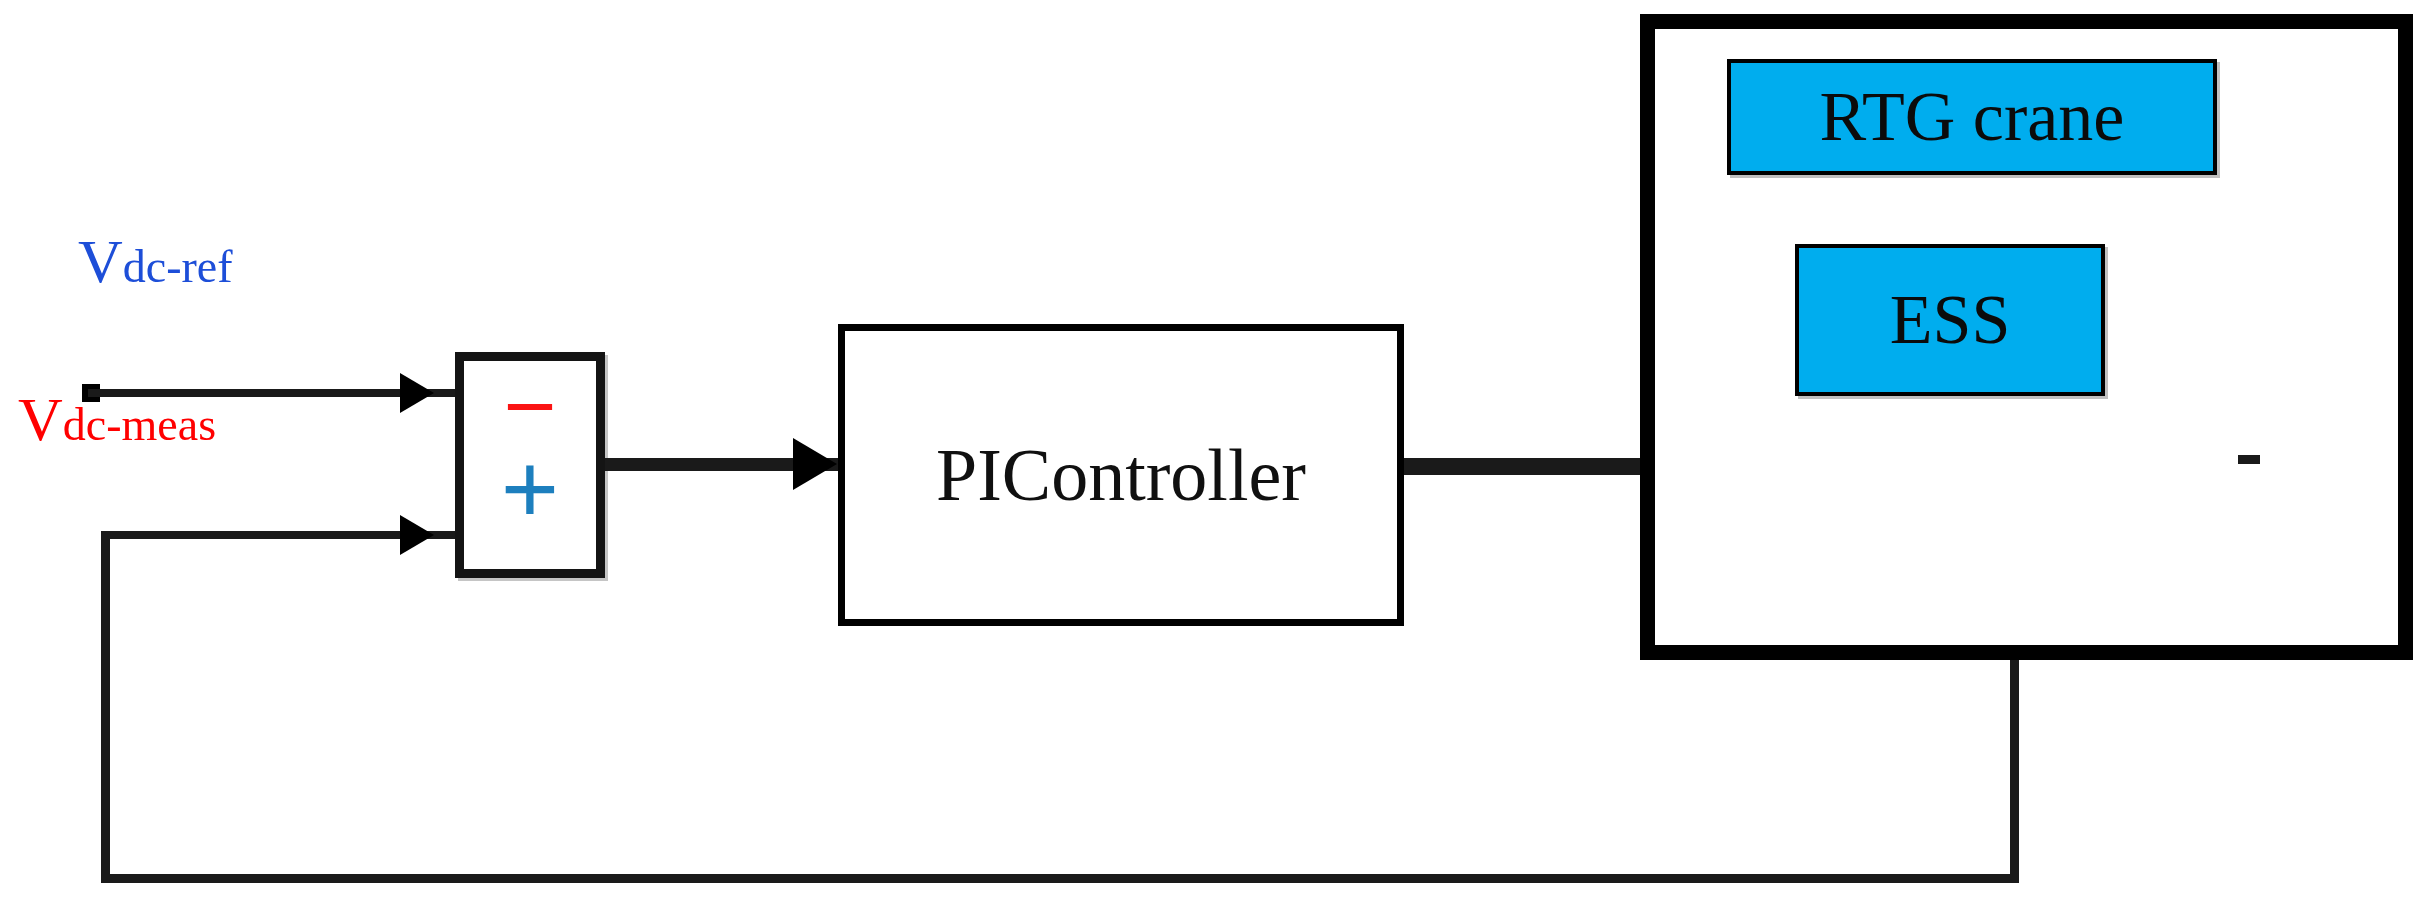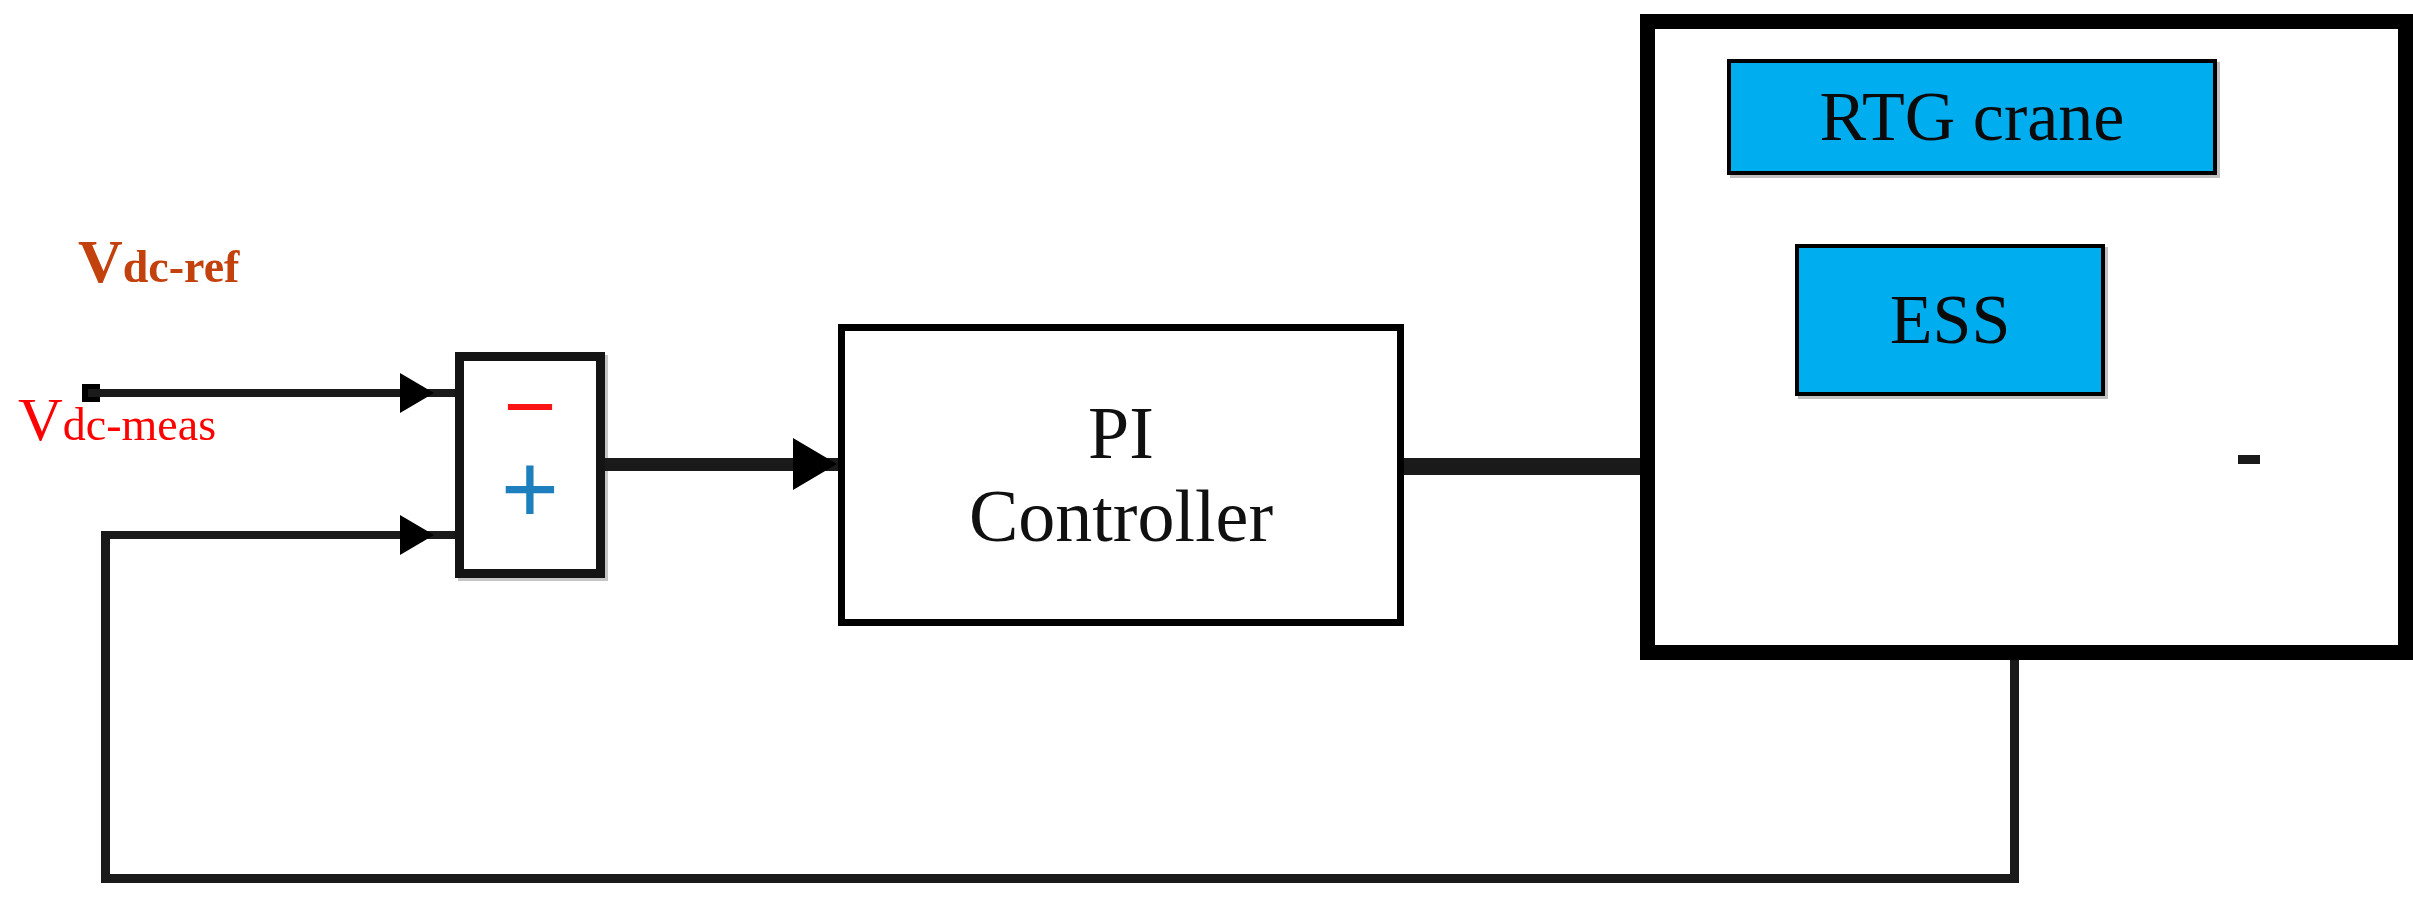--- a/index.html
+++ b/index.html
@@ -88,21 +88,21 @@
   #pi-controller {
     position: absolute;
     left: 838px;
     top: 324px;
     width: 566px;
     height: 302px;
     box-sizing: border-box;
     border: 7px solid #000000;
     background: #ffffff;
     display: flex;
-    flex-direction: column;
+    flex-direction: row;
     align-items: center;
     justify-content: center;
   }
   #pi-controller .line1,
   #pi-controller .line2 {
     font-size: 74px;
     color: #101010;
     line-height: 1.12;
   }
 
@@ -142,21 +142,21 @@
     width: 310px;
     height: 152px;
   }
   #ess-box .txt { font-size: 70px; color: #0b0b0b; }
 </style>
 </head>
 <body>
 
 <div id="canvas">
 
-  <div class="lbl" id="vdc-ref-label" style="left:78px; top:230px; color:#c2410c;font-weight:bold;">
+  <div class="lbl" id="vdc-ref-label" style="left:78px; top:230px; color:#1d4ed8;">
     <span class="base">V</span><span class="sub">dc-ref</span>
   </div>
 
   <div class="dot" style="left:82px; top:384px; width:18px; height:18px;"></div>
   <div class="hline" style="left:88px; top:389px; width:368px; height:8px;"></div>
   <div class="arrowhead thin" style="left:400px; top:373px;"></div>
 
   <div class="lbl" id="vdc-meas-label" style="left:18px; top:388px; color:#ff0000;">
     <span class="base">V</span><span class="sub">dc-meas</span>
   </div>

